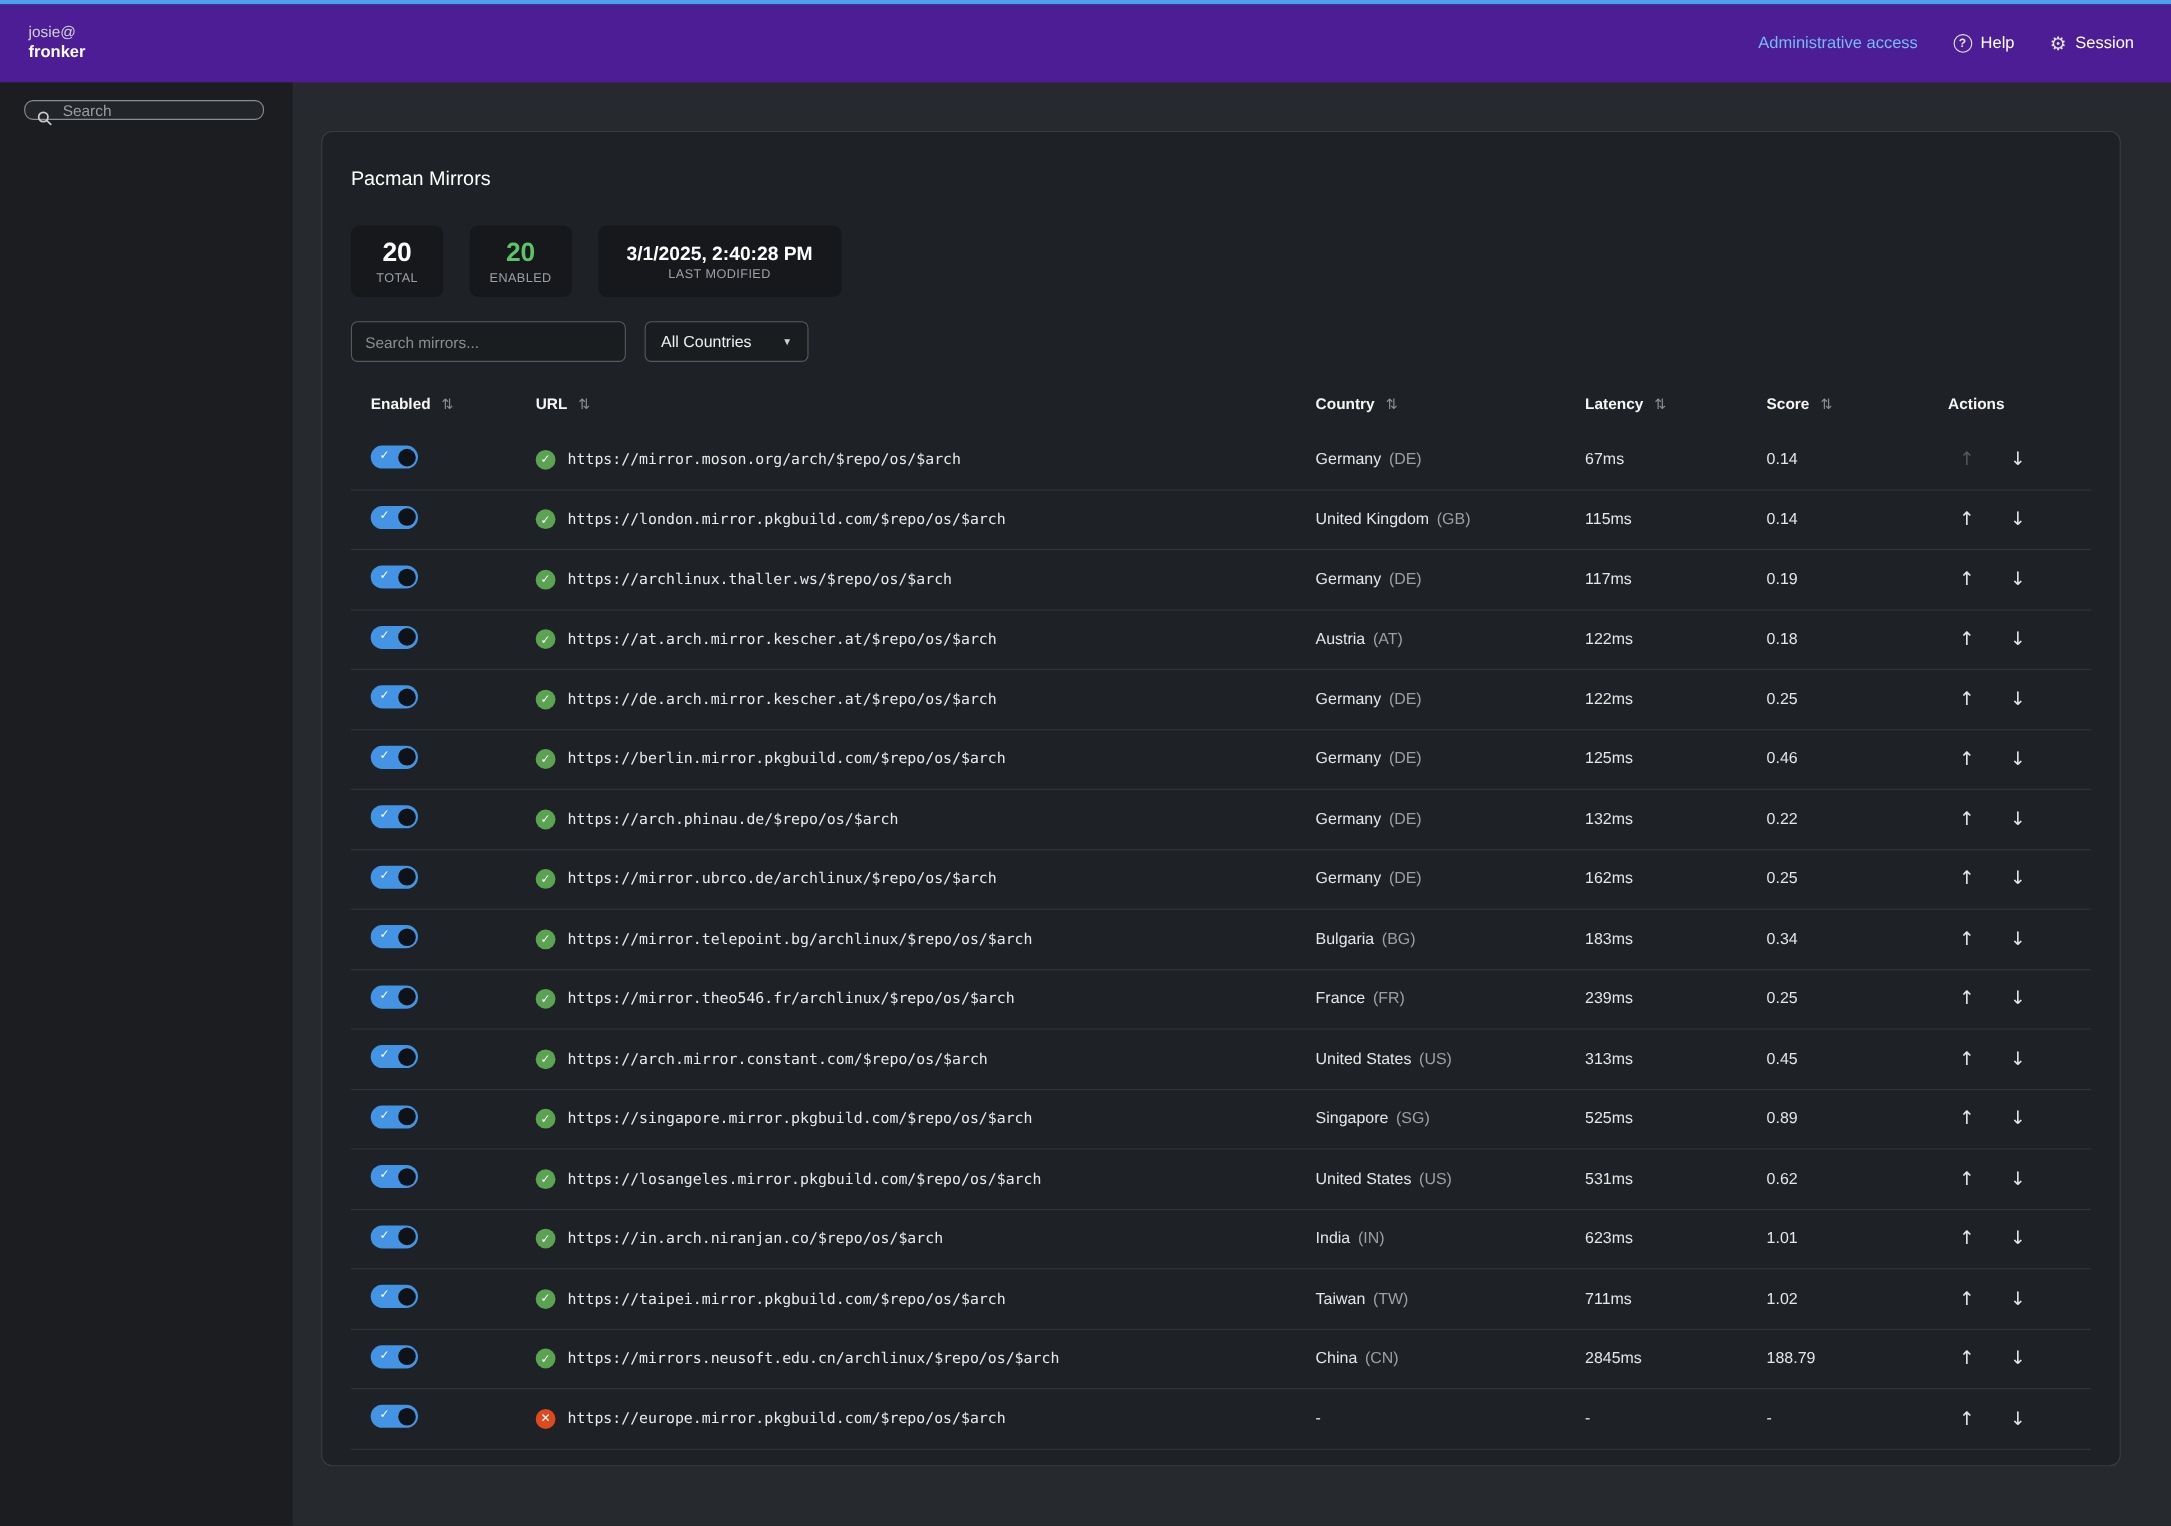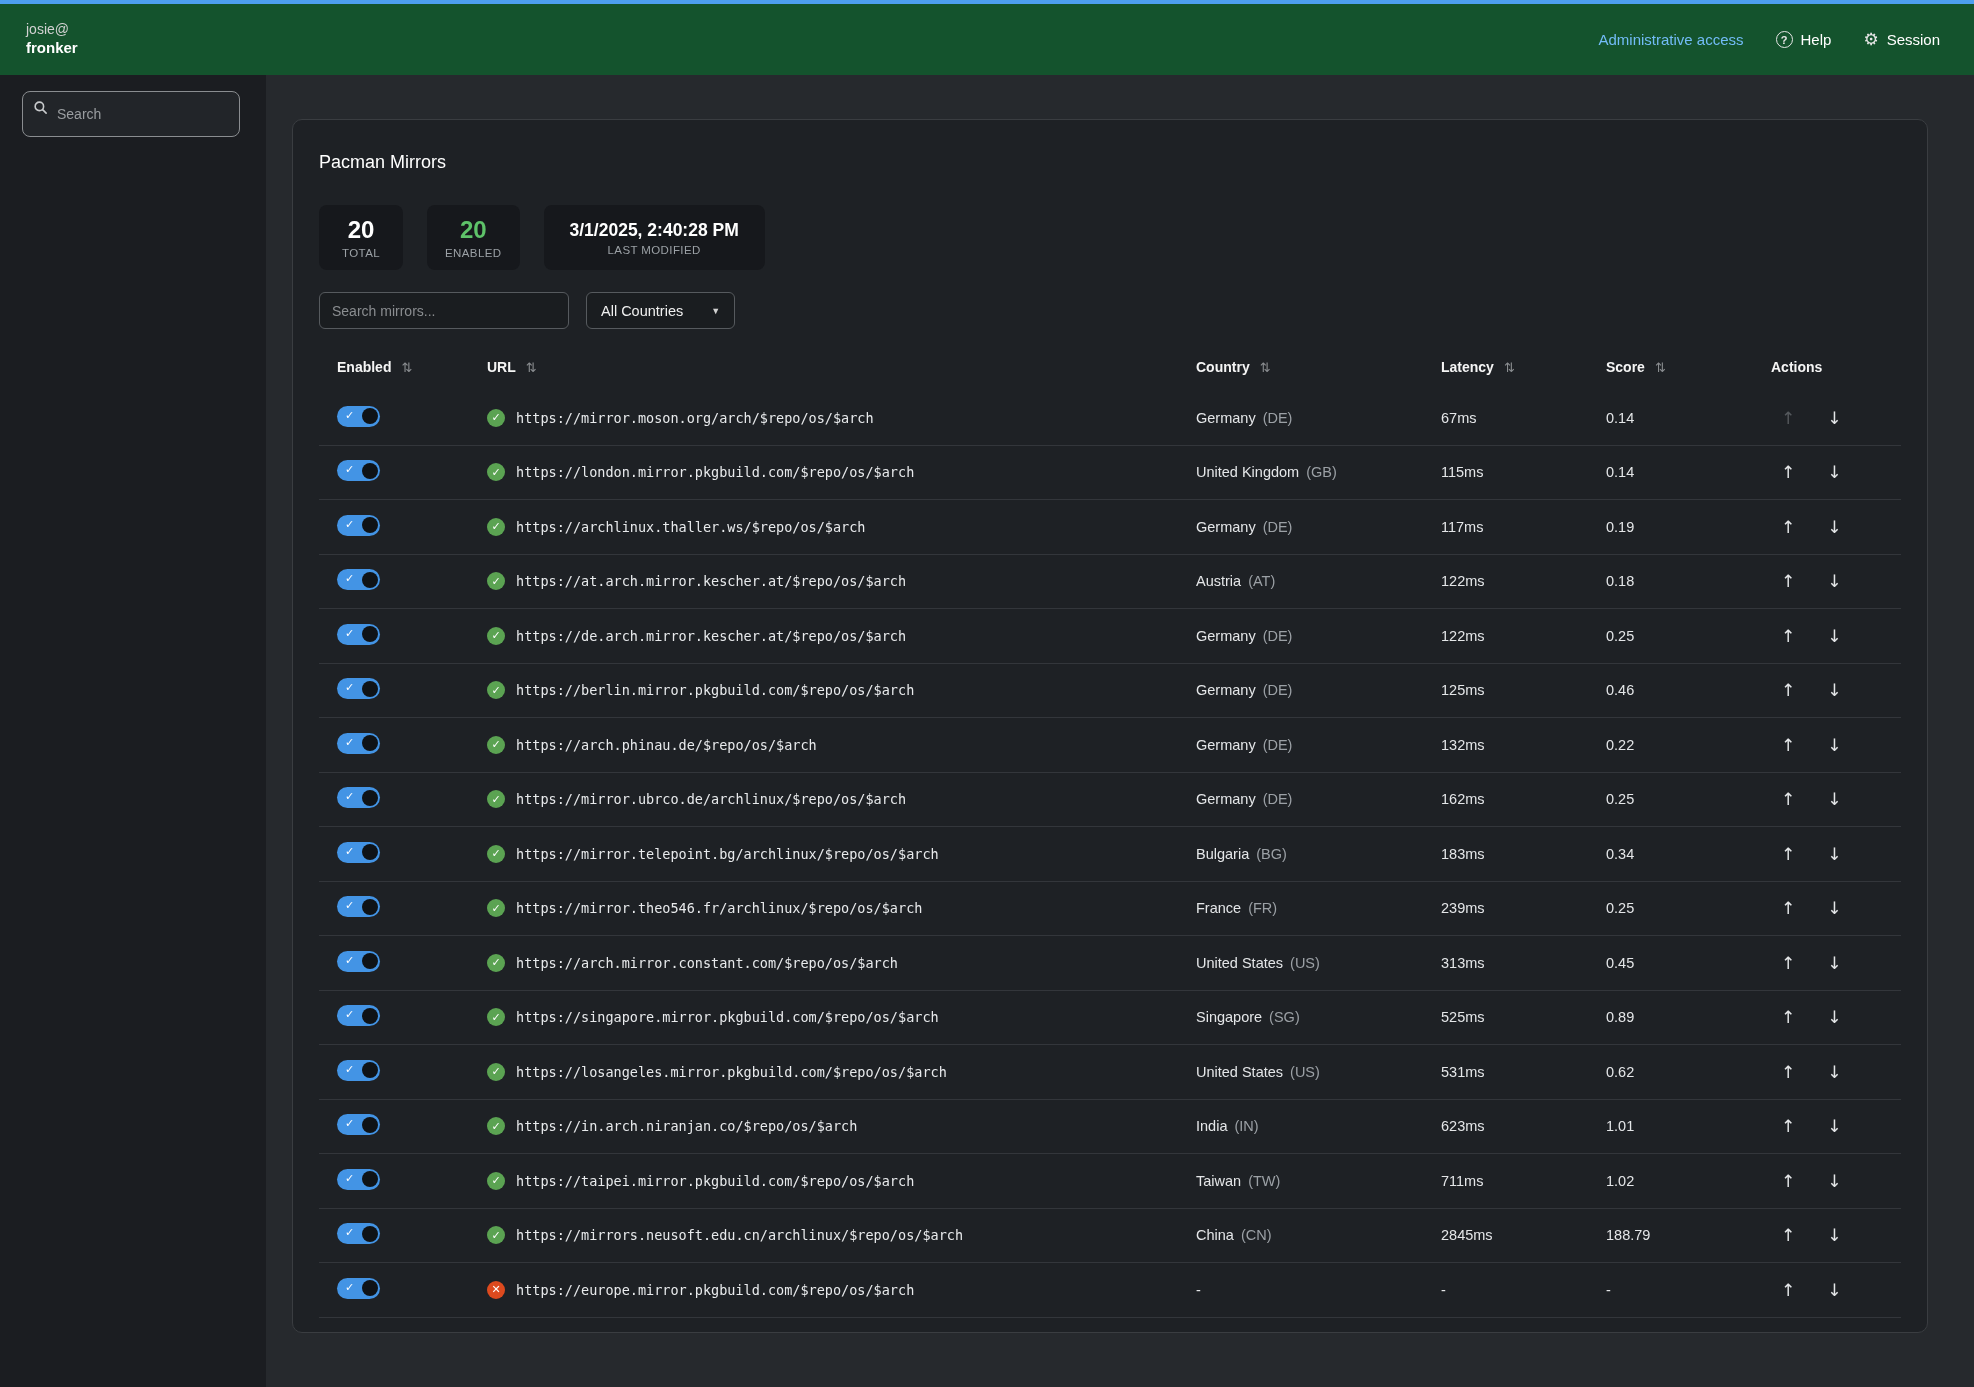--- a/index.html
+++ b/index.html
@@ -5,21 +5,21 @@
   * { box-sizing: border-box; margin: 0; padding: 0; }
   html,body { width:1974px; height:1387px; overflow:hidden; }
   body {
     font-family: "Liberation Sans", sans-serif;
     background:#26292d; color:#e4e6e8;
   }
   .top-accent { height:4px; background:#4d9fef; }
 
   
   .masthead {
-    height:71px; background:#14532d; display:flex; align-items:center;
+    height:71px; background:#4c1d95; display:flex; align-items:center;
     justify-content:space-between; padding:0 34px 0 26px;
   }
   .host-block { line-height:1.25; }
   .host-user { font-size:14px; color:#d2d2d2; }
   .host-name { font-size:15px; color:#fff; font-weight:bold; }
   .mast-right { display:flex; align-items:center; gap:32px; }
   .admin-link { color:#73bcf7; font-size:15px; cursor:pointer; }
   .mast-item { display:flex; align-items:center; gap:8px; color:#fff; font-size:15px; cursor:pointer; }
   .q-circle {
     width:17px; height:17px; border:1.6px solid #e6e6e6; border-radius:50%;
@@ -28,21 +28,21 @@
   }
   .gear { font-size:17px; color:#e6e6e6; }
 
   
   .body-row { display:flex; height:1312px; }
 
   
   .sidebar { width:266px; background:#1b1d21; flex:none; padding-top:16px; }
   .side-search { position:relative; margin:0 26px 26px 22px; }
   .side-search input {
-    width:100%; height:46px; background:#222529; border:1px solid #8a8d90;
+    width:100%; height:18px; background:#222529; border:1px solid #8a8d90;
     border-radius:8px; color:#fff; font-size:14px; padding:0 10px 0 34px;
     font-family:"Liberation Sans", sans-serif; outline:none;
   }
   .side-search input::placeholder { color:#9a9da0; }
   .side-search .mag { position:absolute; left:11px; top:9px; }
   .nav-title { padding-left:41px; margin:18px 0 8px; font-size:15px; font-weight:bold; color:#fff; }
   .nav-item {
     margin:1px 24px 1px 22px; padding:12px 0 12px 19px; border-radius:8px;
     color:#d2d2d2; font-size:15px; cursor:pointer;
   }

